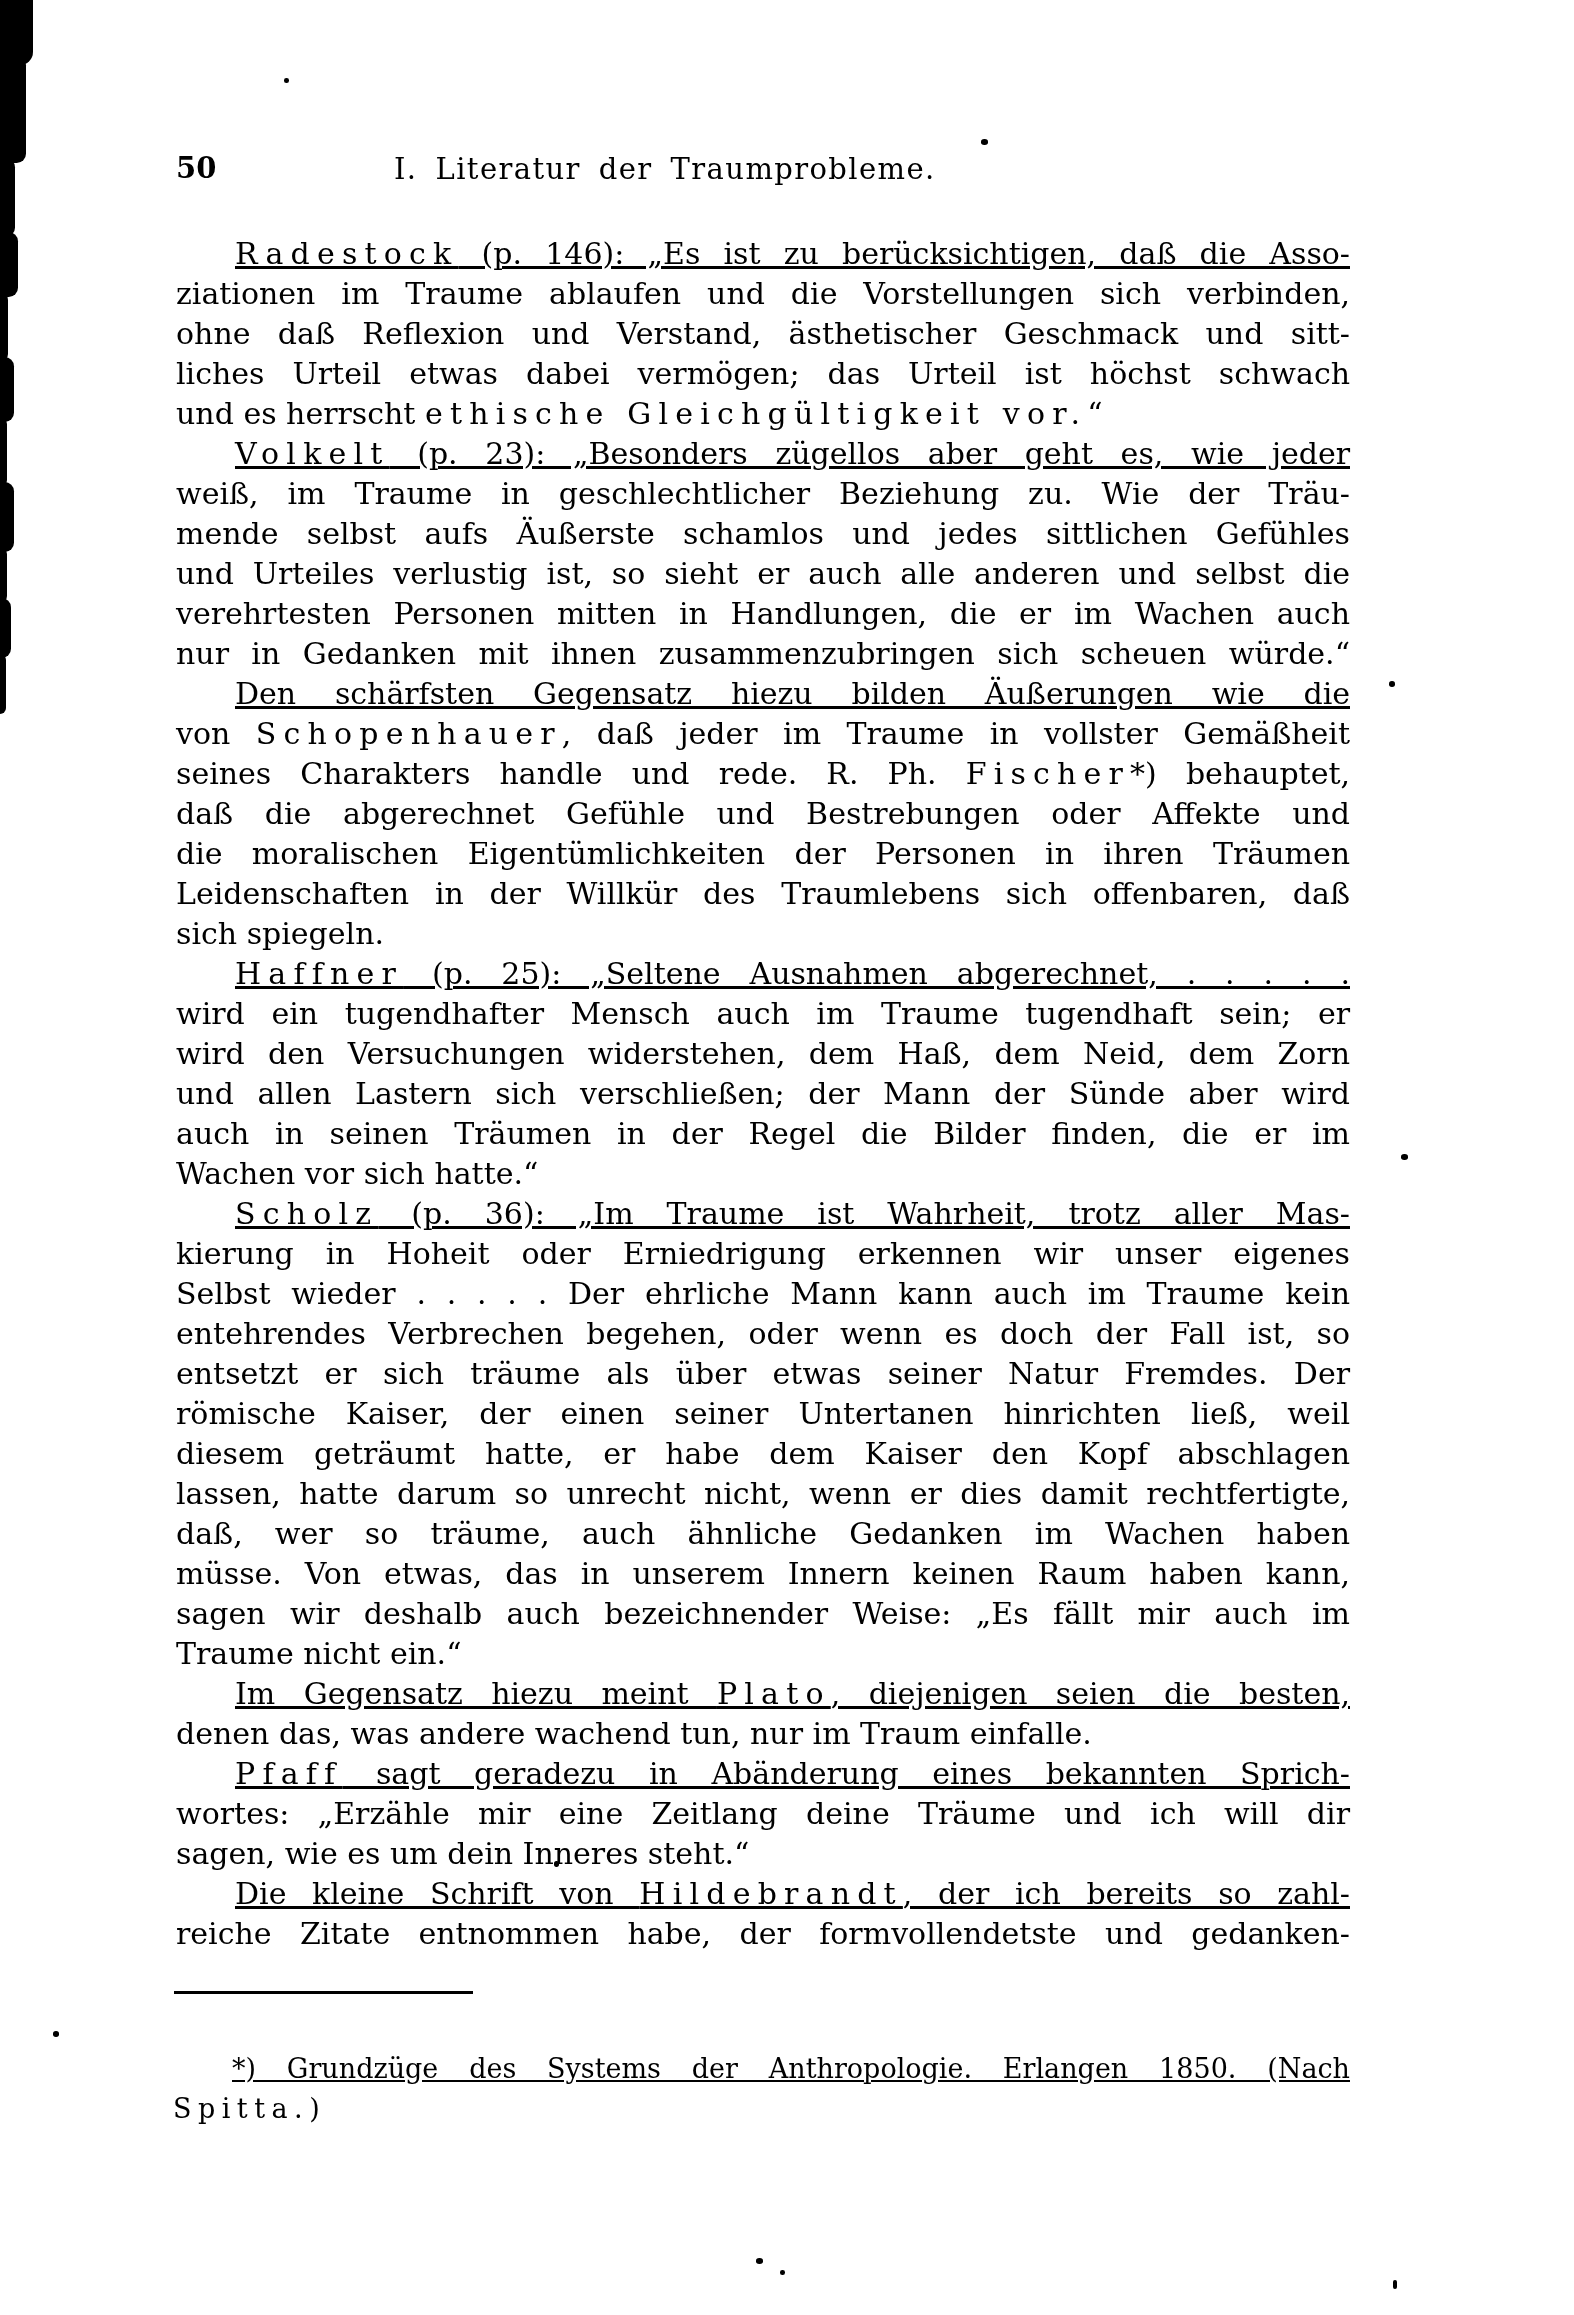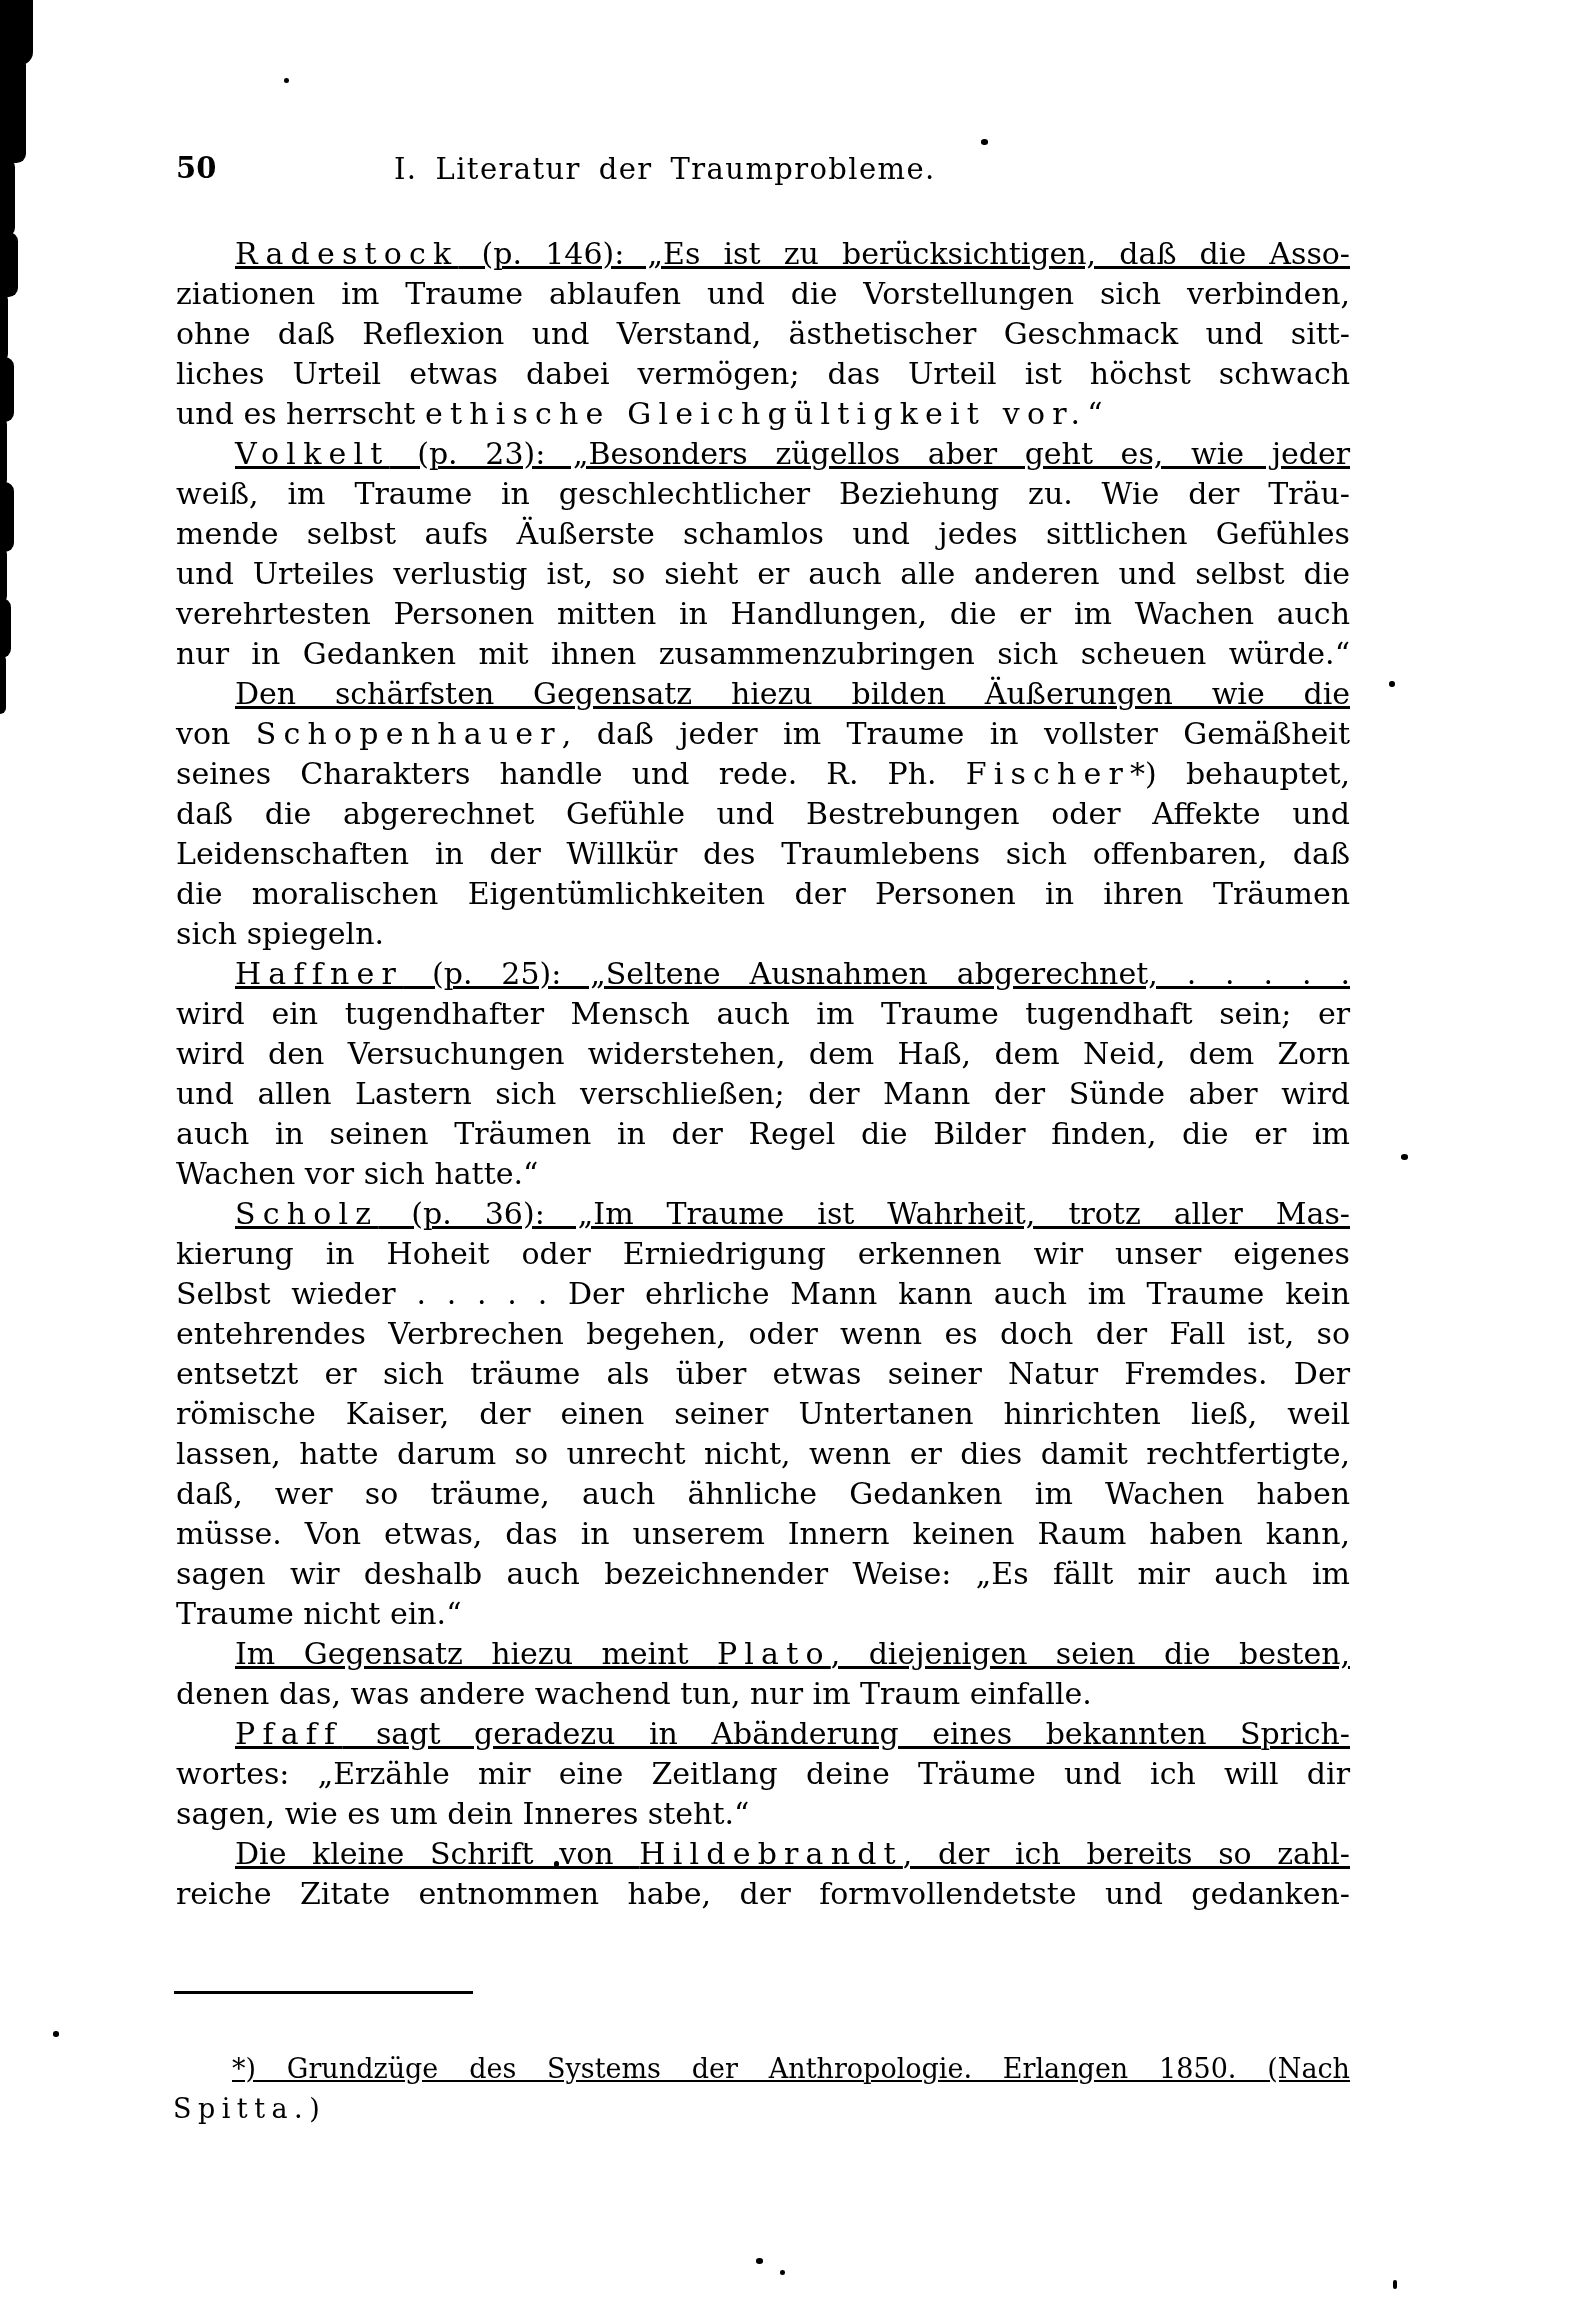--- a/index.html
+++ b/index.html
@@ -59,39 +59,40 @@
         <div class="line"><span>mende selbst aufs Äußerste schamlos und jedes sittlichen Gefühles</span></div>
         <div class="line"><span>und Urteiles verlustig ist, so sieht er auch alle anderen und selbst die</span></div>
         <div class="line"><span>verehrtesten Personen mitten in Handlungen, die er im Wachen auch</span></div>
         <div class="line"><span>nur in Gedanken mit ihnen zusammenzubringen sich scheuen würde.“</span></div>
       </div>
       <div>
         <div class="line indent"><span>Den schärfsten Gegensatz hiezu bilden Äußerungen wie die</span></div>
         <div class="line"><span>von </span><span class="sperr">Schopenhauer</span><span>, daß jeder im Traume in vollster Gemäßheit</span></div>
         <div class="line"><span>seines Charakters handle und rede. R. Ph. </span><span class="sperr">Fischer</span><span>*) behauptet,</span></div>
         <div class="line"><span>daß die abgerechnet Gefühle und Bestrebungen oder Affekte und</span></div>
+        <div class="line"><span>die moralischen Eigentümlichkeiten der Personen in ihren Träumen</span></div>
         <div class="line"><span>Leidenschaften in der Willkür des Traumlebens sich offenbaren, daß</span></div>
-        <div class="line"><span>die moralischen Eigentümlichkeiten der Personen in ihren Träumen</span></div>
         <div class="line left"><span>sich spiegeln.</span></div>
       </div>
       <div>
         <div class="line indent"><span class="sperr">Haffner</span><span> (p. 25): „Seltene Ausnahmen abgerechnet, . . . . .</span></div>
         <div class="line"><span>wird ein tugendhafter Mensch auch im Traume tugendhaft sein; er</span></div>
         <div class="line"><span>wird den Versuchungen widerstehen, dem Haß, dem Neid, dem Zorn</span></div>
         <div class="line"><span>und allen Lastern sich verschließen; der Mann der Sünde aber wird</span></div>
         <div class="line"><span>auch in seinen Träumen in der Regel die Bilder finden, die er im</span></div>
         <div class="line left"><span>Wachen vor sich hatte.“</span></div>
       </div>
       <div>
         <div class="line indent"><span class="sperr">Scholz</span><span> (p. 36): „Im Traume ist Wahrheit, trotz aller Mas-</span></div>
         <div class="line"><span>kierung in Hoheit oder Erniedrigung erkennen wir unser eigenes</span></div>
         <div class="line"><span>Selbst wieder . . . . . Der ehrliche Mann kann auch im Traume kein</span></div>
         <div class="line"><span>entehrendes Verbrechen begehen, oder wenn es doch der Fall ist, so</span></div>
         <div class="line"><span>entsetzt er sich träume als über etwas seiner Natur Fremdes. Der</span></div>
         <div class="line"><span>römische Kaiser, der einen seiner Untertanen hinrichten ließ, weil</span></div>
+        <div class="line"><span>diesem geträumt hatte, er habe dem Kaiser den Kopf abschlagen</span></div>
         <div class="line"><span>lassen, hatte darum so unrecht nicht, wenn er dies damit rechtfertigte,</span></div>
         <div class="line"><span>daß, wer so träume, auch ähnliche Gedanken im Wachen haben</span></div>
         <div class="line"><span>müsse. Von etwas, das in unserem Innern keinen Raum haben kann,</span></div>
         <div class="line"><span>sagen wir deshalb auch bezeichnender Weise: „Es fällt mir auch im</span></div>
         <div class="line left"><span>Traume nicht ein.“</span></div>
       </div>
       <div>
         <div class="line indent"><span>Im Gegensatz hiezu meint </span><span class="sperr">Plato</span><span>, diejenigen seien die besten,</span></div>
         <div class="line left"><span>denen das, was andere wachend tun, nur im Traum einfalle.</span></div>
       </div>

